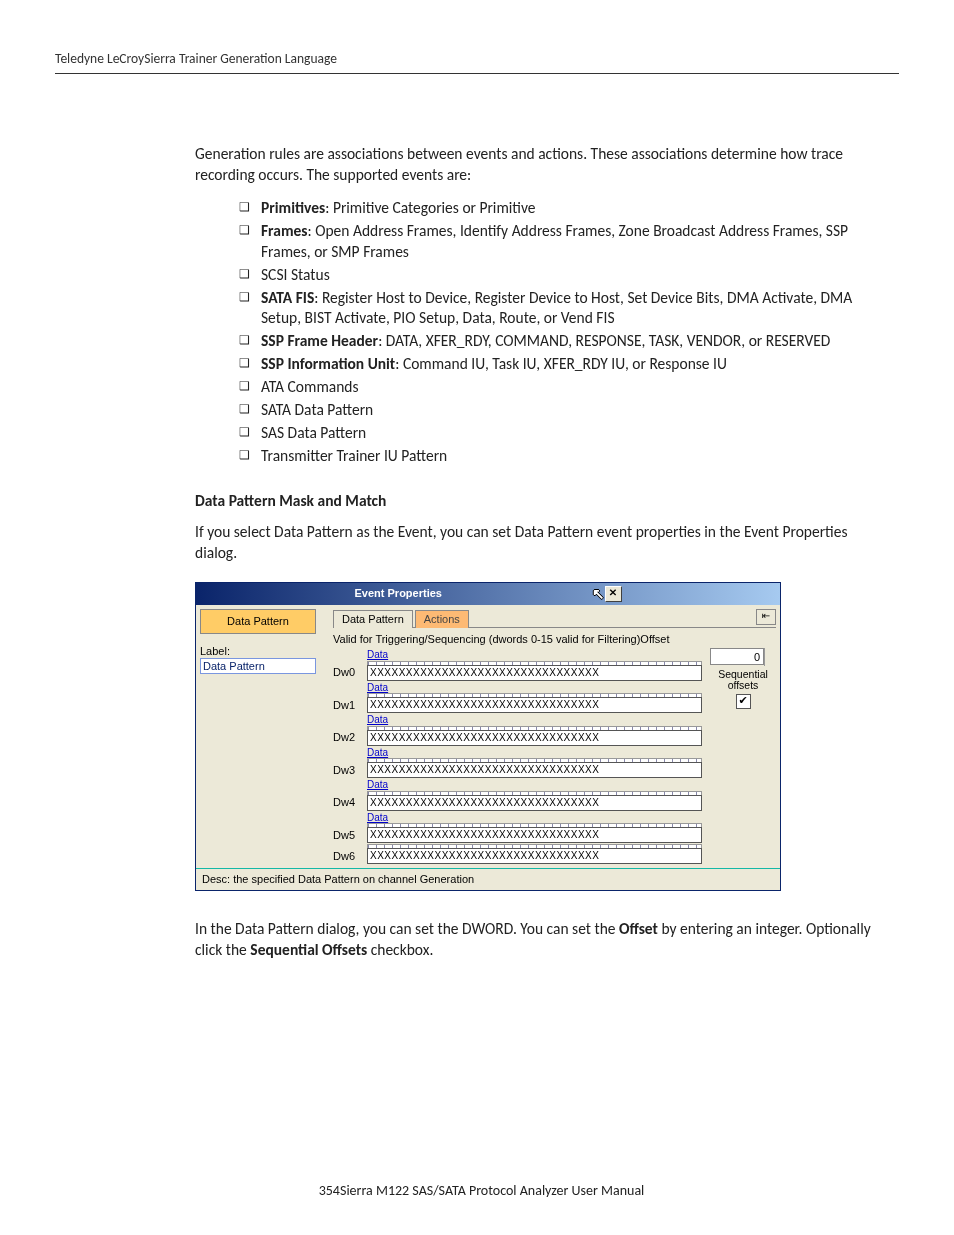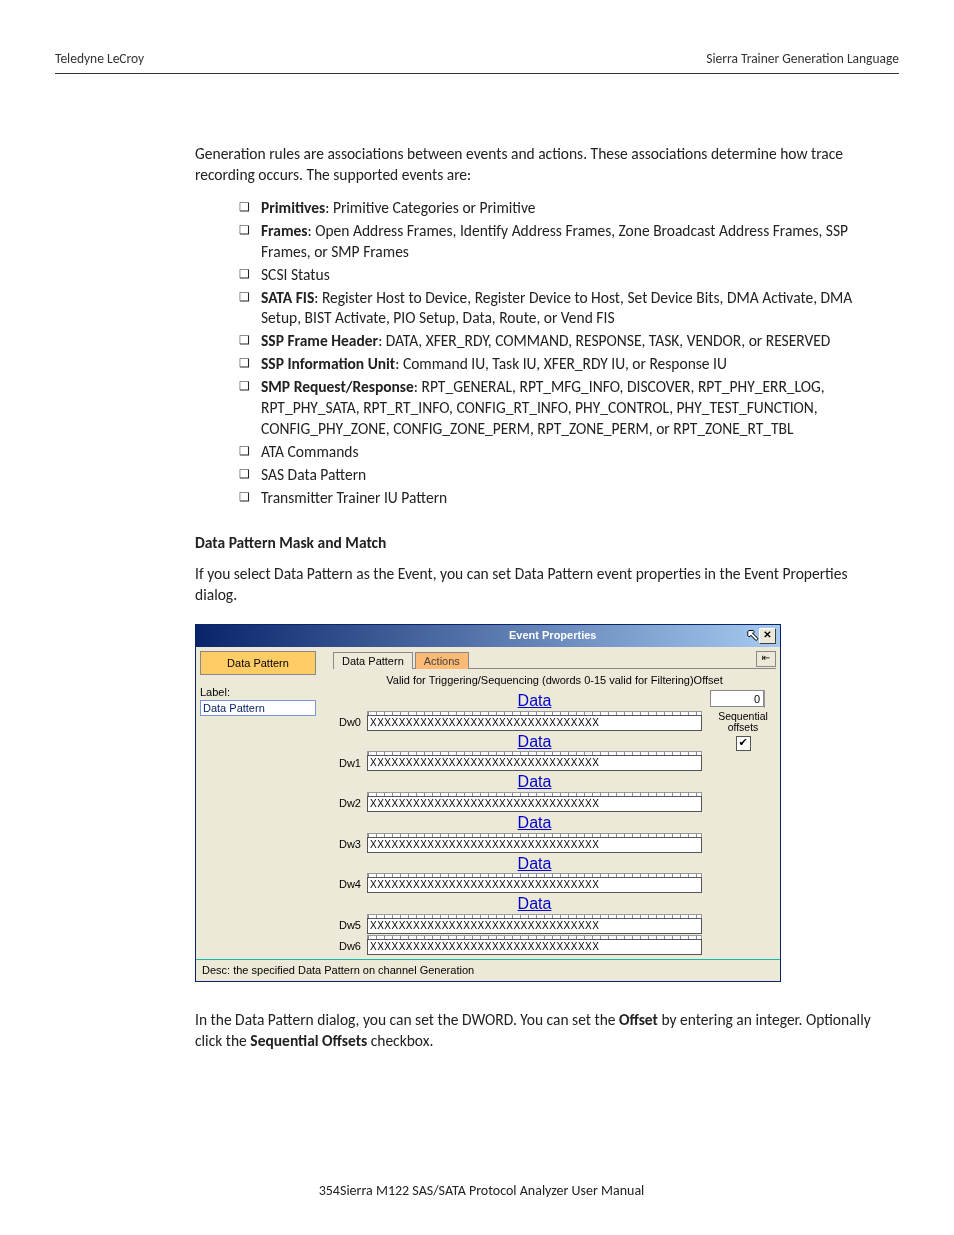--- a/index.html
+++ b/index.html
@@ -12,21 +12,21 @@
     width: 954px;
   }
   .page {
     padding: 50px 55px 40px 55px;
     box-sizing: border-box;
     height: 1235px;
     position: relative;
   }
   .header-row {
     display: flex;
-    justify-content: space-between;
+    justify-content: flex-start;
     font-size: 13.5px;
     color: #333;
     padding-bottom: 6px;
   }
   .header-rule {
     border: none;
     border-top: 1px solid #333;
     margin: 0 0 70px 0;
   }
   .body {
@@ -70,21 +70,21 @@
     background: #ece9d8;
     color: #000;
   }
   .titlebar {
     background: linear-gradient(to right, #0a246a, #a6caf0);
     color: #fff;
     font-weight: bold;
     padding: 2px 4px;
     display: flex;
     align-items: center;
-    justify-content: flex-end;
+    justify-content: center;
     height: 18px;
   }
   .titlebar-left { display:flex; align-items:center; gap:4px; }
   .close-box {
     width: 15px; height: 14px;
     background: #ece9d8;
     border: 1px solid #fff;
     border-right-color:#404040; border-bottom-color:#404040;
     color:#000;
     font-size:10px; line-height:12px; text-align:center;
@@ -140,36 +140,36 @@
     border-bottom: none;
     background: #fdba74;
     padding: 1px 8px;
     margin-right: 2px;
     position: relative;
     top: 1px;
   }
   .tab.active { background:#ece9d8; }
   .tab.inactive { color:#444; }
   .valid-row {
-    display:flex; justify-content:center;
+    display:flex; justify-content:flex-start;
     margin-bottom:2px;
   }
   .dw-area {
     display:flex; gap:8px;
   }
   .dw-list { flex:1; }
   .dw-row {
     display:flex; align-items:flex-end; gap:6px;
     margin-bottom:0px;
   }
-  .dw-label { width:28px; text-align:right; font-size:11px; padding-bottom:1px;}
+  .dw-label { width:28px; font-size:11px; padding-bottom:1px;}
   .dw-field-wrap { flex:1; }
   .data-link {
     color:#0000cc; text-decoration:underline;
-    font-size:16px; display:block; text-align:center;
+    font-size:10px; display:block; 
     margin-bottom:-2px;
   }
   .dw-box {
     border:1px solid #555;
     background:#fff;
     height:14px;
     font-size:10px;
     letter-spacing:0.5px;
     padding:0 2px;
     overflow:hidden;
@@ -240,22 +240,22 @@
   <div class="body">
     <p class="para">Generation rules are associations between events and actions. These associations determine how trace recording occurs. The supported events are:</p>
 
     <ul class="event-list">
       <li><span class="bold">Primitives</span><span>: Primitive Categories or Primitive</span></li>
       <li><span class="bold">Frames</span><span>: Open Address Frames, Identify Address Frames, Zone Broadcast Address Frames, SSP Frames, or SMP Frames</span></li>
       <li><span class="bold"></span><span>SCSI Status</span></li>
       <li><span class="bold">SATA FIS</span><span>: Register Host to Device, Register Device to Host, Set Device Bits, DMA Activate, DMA Setup, BIST Activate, PIO Setup, Data, Route, or Vend FIS</span></li>
       <li><span class="bold">SSP Frame Header</span><span>: DATA, XFER_RDY, COMMAND, RESPONSE, TASK, VENDOR, or RESERVED</span></li>
       <li><span class="bold">SSP Information Unit</span><span>: Command IU, Task IU, XFER_RDY IU, or Response IU</span></li>
-      <li><span class="bold">SMP Request/Response</span><span>: RPT_GENERAL, RPT_MFG_INFO, DISCOVER, RPT_PHY_ERR_LOG, RPT_PHY_SATA, RPT_RT_INFO, CONFIG_RT_INFO, PHY_CONTROL, PHY_TEST_FUNCTION, CONFIG_PHY_ZONE, CONFIG_ZONE_PERM, RPT_ZONE_PERM, or RPT_ZONE_RT_TBL</span></li>
       <li><span class="bold"></span><span>ATA Commands</span></li>
+      <li><span class="bold"></span><span>SATA Data Pattern</span></li>
       <li><span class="bold"></span><span>SAS Data Pattern</span></li>
       <li><span class="bold"></span><span>Transmitter Trainer IU Pattern</span></li>
     </ul>
 
     <div class="section-head">Data Pattern Mask and Match</div>
     <p class="para">If you select Data Pattern as the Event, you can set Data Pattern event properties in the Event Properties dialog.</p>
 
     <div class="dialog">
       <div class="titlebar">
         <span class="titlebar-left">

